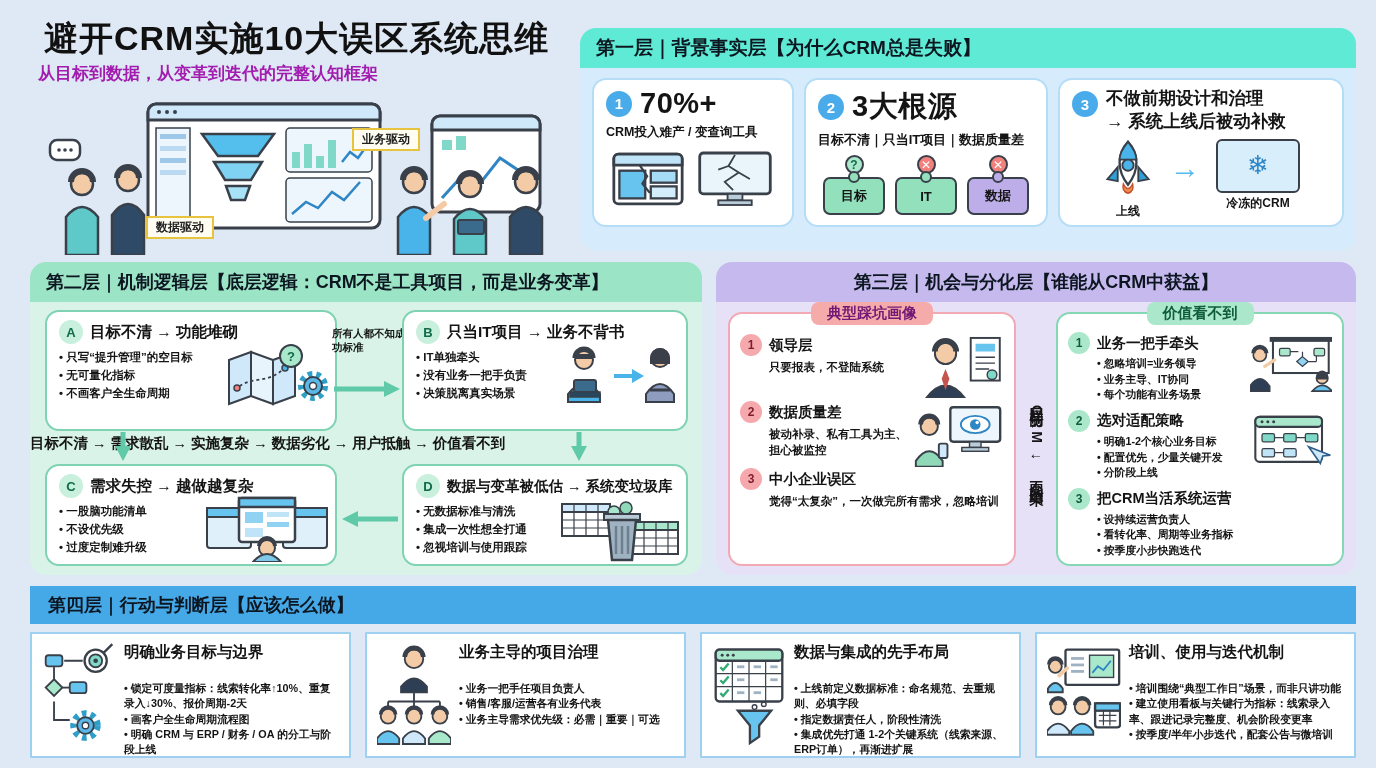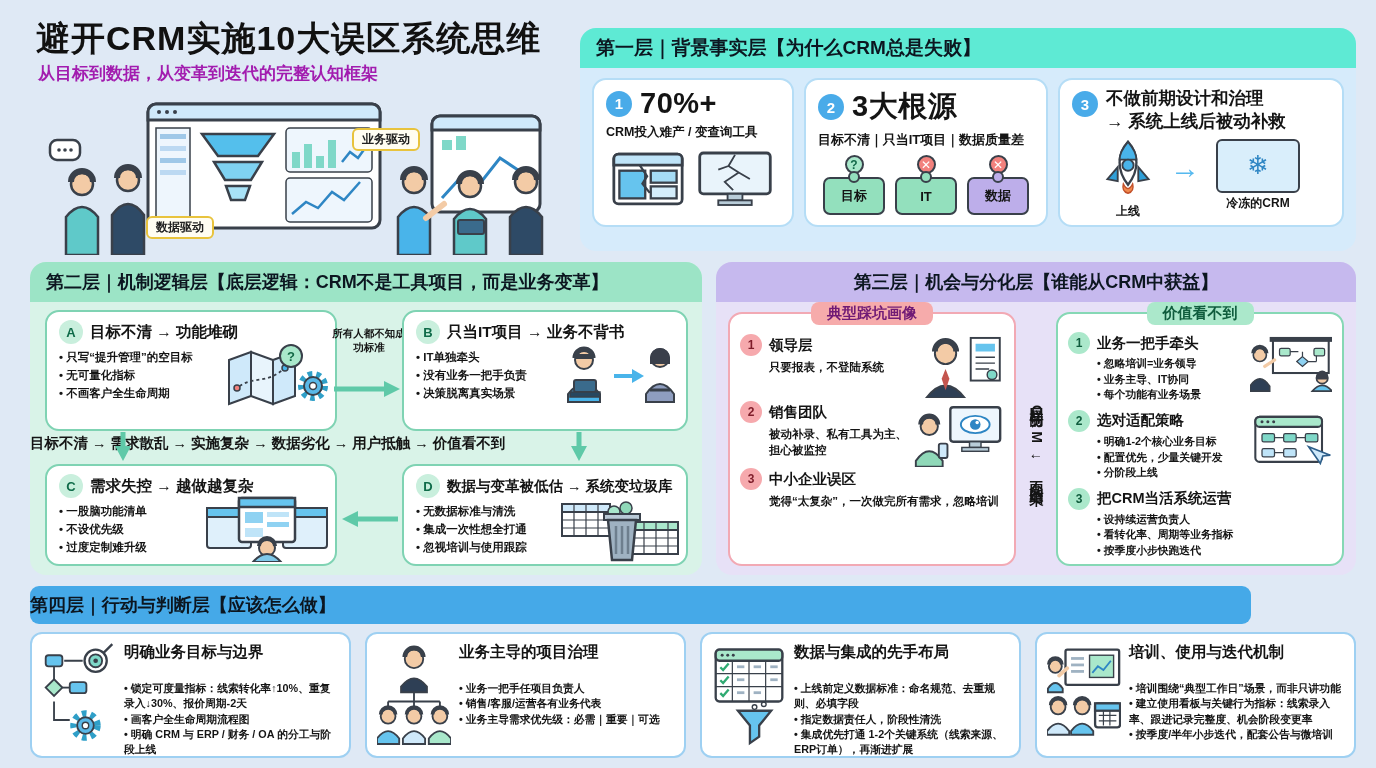--- a/index.html
+++ b/index.html
@@ -1,22 +1,22 @@
 <!DOCTYPE html>
 <html><head>
 <meta charset="utf-8">
 <style>
   html,body{margin:0;padding:0}
   body{width:1376px;height:768px;position:relative;overflow:hidden;background:#dfe9f5;
        font-family:"Liberation Sans","DejaVu Sans",sans-serif;color:#141414}
   
-  .main-title{position:absolute;left:36px;top:16px;font-size:34px;font-weight:800;letter-spacing:1px;color:#111}
+  .main-title{position:absolute;left:44px;top:16px;font-size:34px;font-weight:800;letter-spacing:1px;color:#111}
   .sub-title{position:absolute;left:38px;top:62px;font-size:17px;font-weight:700;color:#a21caf}
   .hero{position:absolute;left:30px;top:100px;width:545px;height:155px}
-  .tag{position:absolute;background:#fffdf2;border:2px solid #e8c33d;border-radius:6px;
+  .tag{position:absolute;background:#fffdf2;border:2px solid #e8c33d;border-radius:0;
        padding:1px 8px;font-size:12px;font-weight:800;color:#222;white-space:nowrap}
   .tag-top{left:322px;top:28px}
   .tag-bottom{left:116px;top:116px}
   
   .panel{position:absolute;border-radius:16px;overflow:hidden}
   .panel-header{height:40px;line-height:40px;padding-left:16px;font-size:19px;font-weight:800;color:#0c1620;box-sizing:border-box}
   
   .l1{left:580px;top:28px;width:776px;height:223px;background:#d6ebfb}
   .l1 .panel-header{background:#5eead4}
   .l1-cards{display:flex;gap:10px;padding:10px 12px}
@@ -53,21 +53,21 @@
   .bB{left:372px;top:48px;width:286px;height:121px}
   .bC{left:15px;top:202px;width:292px;height:102px}
   .bD{left:372px;top:202px;width:286px;height:102px}
   .box-head{display:flex;align-items:center;gap:7px}
   .letter-circle{width:24px;height:24px;border-radius:50%;background:#c9efdd;color:#0f6b49;font-weight:800;font-size:13px;
                  display:inline-flex;align-items:center;justify-content:center;flex:none}
   .box-title{font-size:15.5px;font-weight:800;white-space:nowrap}
   .bul{list-style:none;margin:5px 0 0;padding:0;font-size:11.5px;font-weight:600;line-height:1.55}
   .bul li::before{content:"• "}
   .box-icon{position:absolute;right:6px;top:30px}
-  .ab-note{position:absolute;left:302px;top:64px;width:74px;text-align:center;font-size:10.5px;font-weight:700;line-height:1.35}
+  .ab-note{position:absolute;left:302px;top:64px;width:74px;text-align:left;font-size:10.5px;font-weight:700;line-height:1.35}
   .chain{position:absolute;left:0;top:172px;width:100%;text-align:left;font-size:14.5px;font-weight:800}
   .arr{position:absolute}
   
   .l3{left:716px;top:262px;width:640px;height:313px;background:#e7e1f7}
   .l3 .panel-header{background:#c6b9ee;font-size:18px;text-align:center;padding-left:0}
   .pcard{position:absolute;background:#fff;border-radius:14px;padding:4px 10px 6px;box-sizing:border-box}
   .pit{left:12px;top:50px;width:288px;height:254px;border:2.5px solid #f2a9b4}
   .win{left:340px;top:50px;width:288px;height:254px;border:2.5px solid #86d8b5}
   .pill{display:block;margin:-16px auto 0;width:max-content;padding:2px 16px;border-radius:8px;font-size:15px;font-weight:800}
   .pit .pill{background:#f6abab;color:#701a75}
@@ -80,24 +80,24 @@
         align-items:center;justify-content:center;flex:none}
   .pit .pnum{background:#f6a9ad;color:#7e1c29}
   .win .pnum{background:#abe8cb;color:#0f5c3d}
   .ptitle{font-size:14.5px;font-weight:800;white-space:nowrap}
   .pdesc{font-size:11.5px;font-weight:600;margin:3px 0 0 29px;line-height:1.4}
   .win .bul{margin:2px 0 0 29px;font-size:10.8px;line-height:1.45}
   .pitem-icon{position:absolute;right:0;top:2px}
   .vdivider{position:absolute;left:302px;top:58px;height:240px;width:38px;writing-mode:vertical-rl;text-orientation:mixed;
             font-size:14px;font-weight:800;letter-spacing:3px;display:flex;align-items:center;justify-content:center}
   
-  .l4-header{position:absolute;left:30px;top:586px;width:1221px;height:38px;background:#45a9e8;border-radius:9px;
-             line-height:38px;font-size:18px;font-weight:800;box-sizing:border-box;color:#0c1620}
+  .l4-header{position:absolute;left:30px;top:586px;width:1326px;height:38px;background:#45a9e8;border-radius:0;
+             line-height:38px;padding-left:18px;font-size:18px;font-weight:800;box-sizing:border-box;color:#0c1620}
   .l4-cards{position:absolute;left:30px;top:632px;width:1326px;display:flex;gap:14px}
-  .l4-card{flex:1;background:#fff;border:2px solid #9ed0f2;border-radius:12px;height:126px;box-sizing:border-box;
+  .l4-card{flex:1;background:#fff;border:2px solid #9ed0f2;border-radius:1px;height:126px;box-sizing:border-box;
            padding:8px 10px;display:flex;gap:8px}
   .l4-icon{flex:none}
   .l4-title{font-size:15.5px;font-weight:800;margin:0 0 1px}
   .l4-card .bul{font-size:10.8px;line-height:1.42;margin-top:18px}
 </style>
 </head>
 <body>
 
 <div class="main-title">避开CRM实施10大误区系统思维</div>
 <div class="sub-title">从目标到数据，从变革到迭代的完整认知框架</div>
@@ -384,21 +384,21 @@
         <circle cx="26" cy="18" r="11" fill="#f3cba6" stroke="#39404a" stroke-width="2"></circle>
         <path d="M15 16 a11 11 0 0 1 22 0" fill="none" stroke="#39404a" stroke-width="6"></path>
         <path d="M6 64 q20 -26 40 0 Z" fill="#2e3f55" stroke="#39404a" stroke-width="2"></path>
         <path d="M26 34 l-4 10 l4 12 l4 -12 Z" fill="#c4554e"></path>
       </svg>
     </div>
 
     <div class="pitem">
       <div class="pitem-head">
         <span class="pnum">2</span>
-        <span class="ptitle">销售团队</span>
+        <span class="ptitle">数据质量差</span>
       </div>
       <div class="pdesc">被动补录、私有工具为主、担心被监控</div>
       <svg class="pitem-icon" width="92" height="64" viewBox="0 0 96 66">
         <rect x="40" y="4" width="52" height="36" rx="3" fill="#eef6fd" stroke="#39404a" stroke-width="2.5"></rect>
         <ellipse cx="66" cy="22" rx="15" ry="9" fill="#fff" stroke="#2e86c4" stroke-width="2"></ellipse>
         <circle cx="66" cy="22" r="5.5" fill="#2e86c4"></circle>
           <circle cx="68" cy="20" r="1.8" fill="#fff"></circle>
         <rect x="60" y="40" width="12" height="6" fill="#b9cdd9" stroke="#39404a" stroke-width="1.5"></rect>
         <rect x="52" y="46" width="28" height="4" fill="#b9cdd9" stroke="#39404a" stroke-width="1.5"></rect>
         <circle cx="18" cy="24" r="9" fill="#f3cba6" stroke="#39404a" stroke-width="2"></circle>

